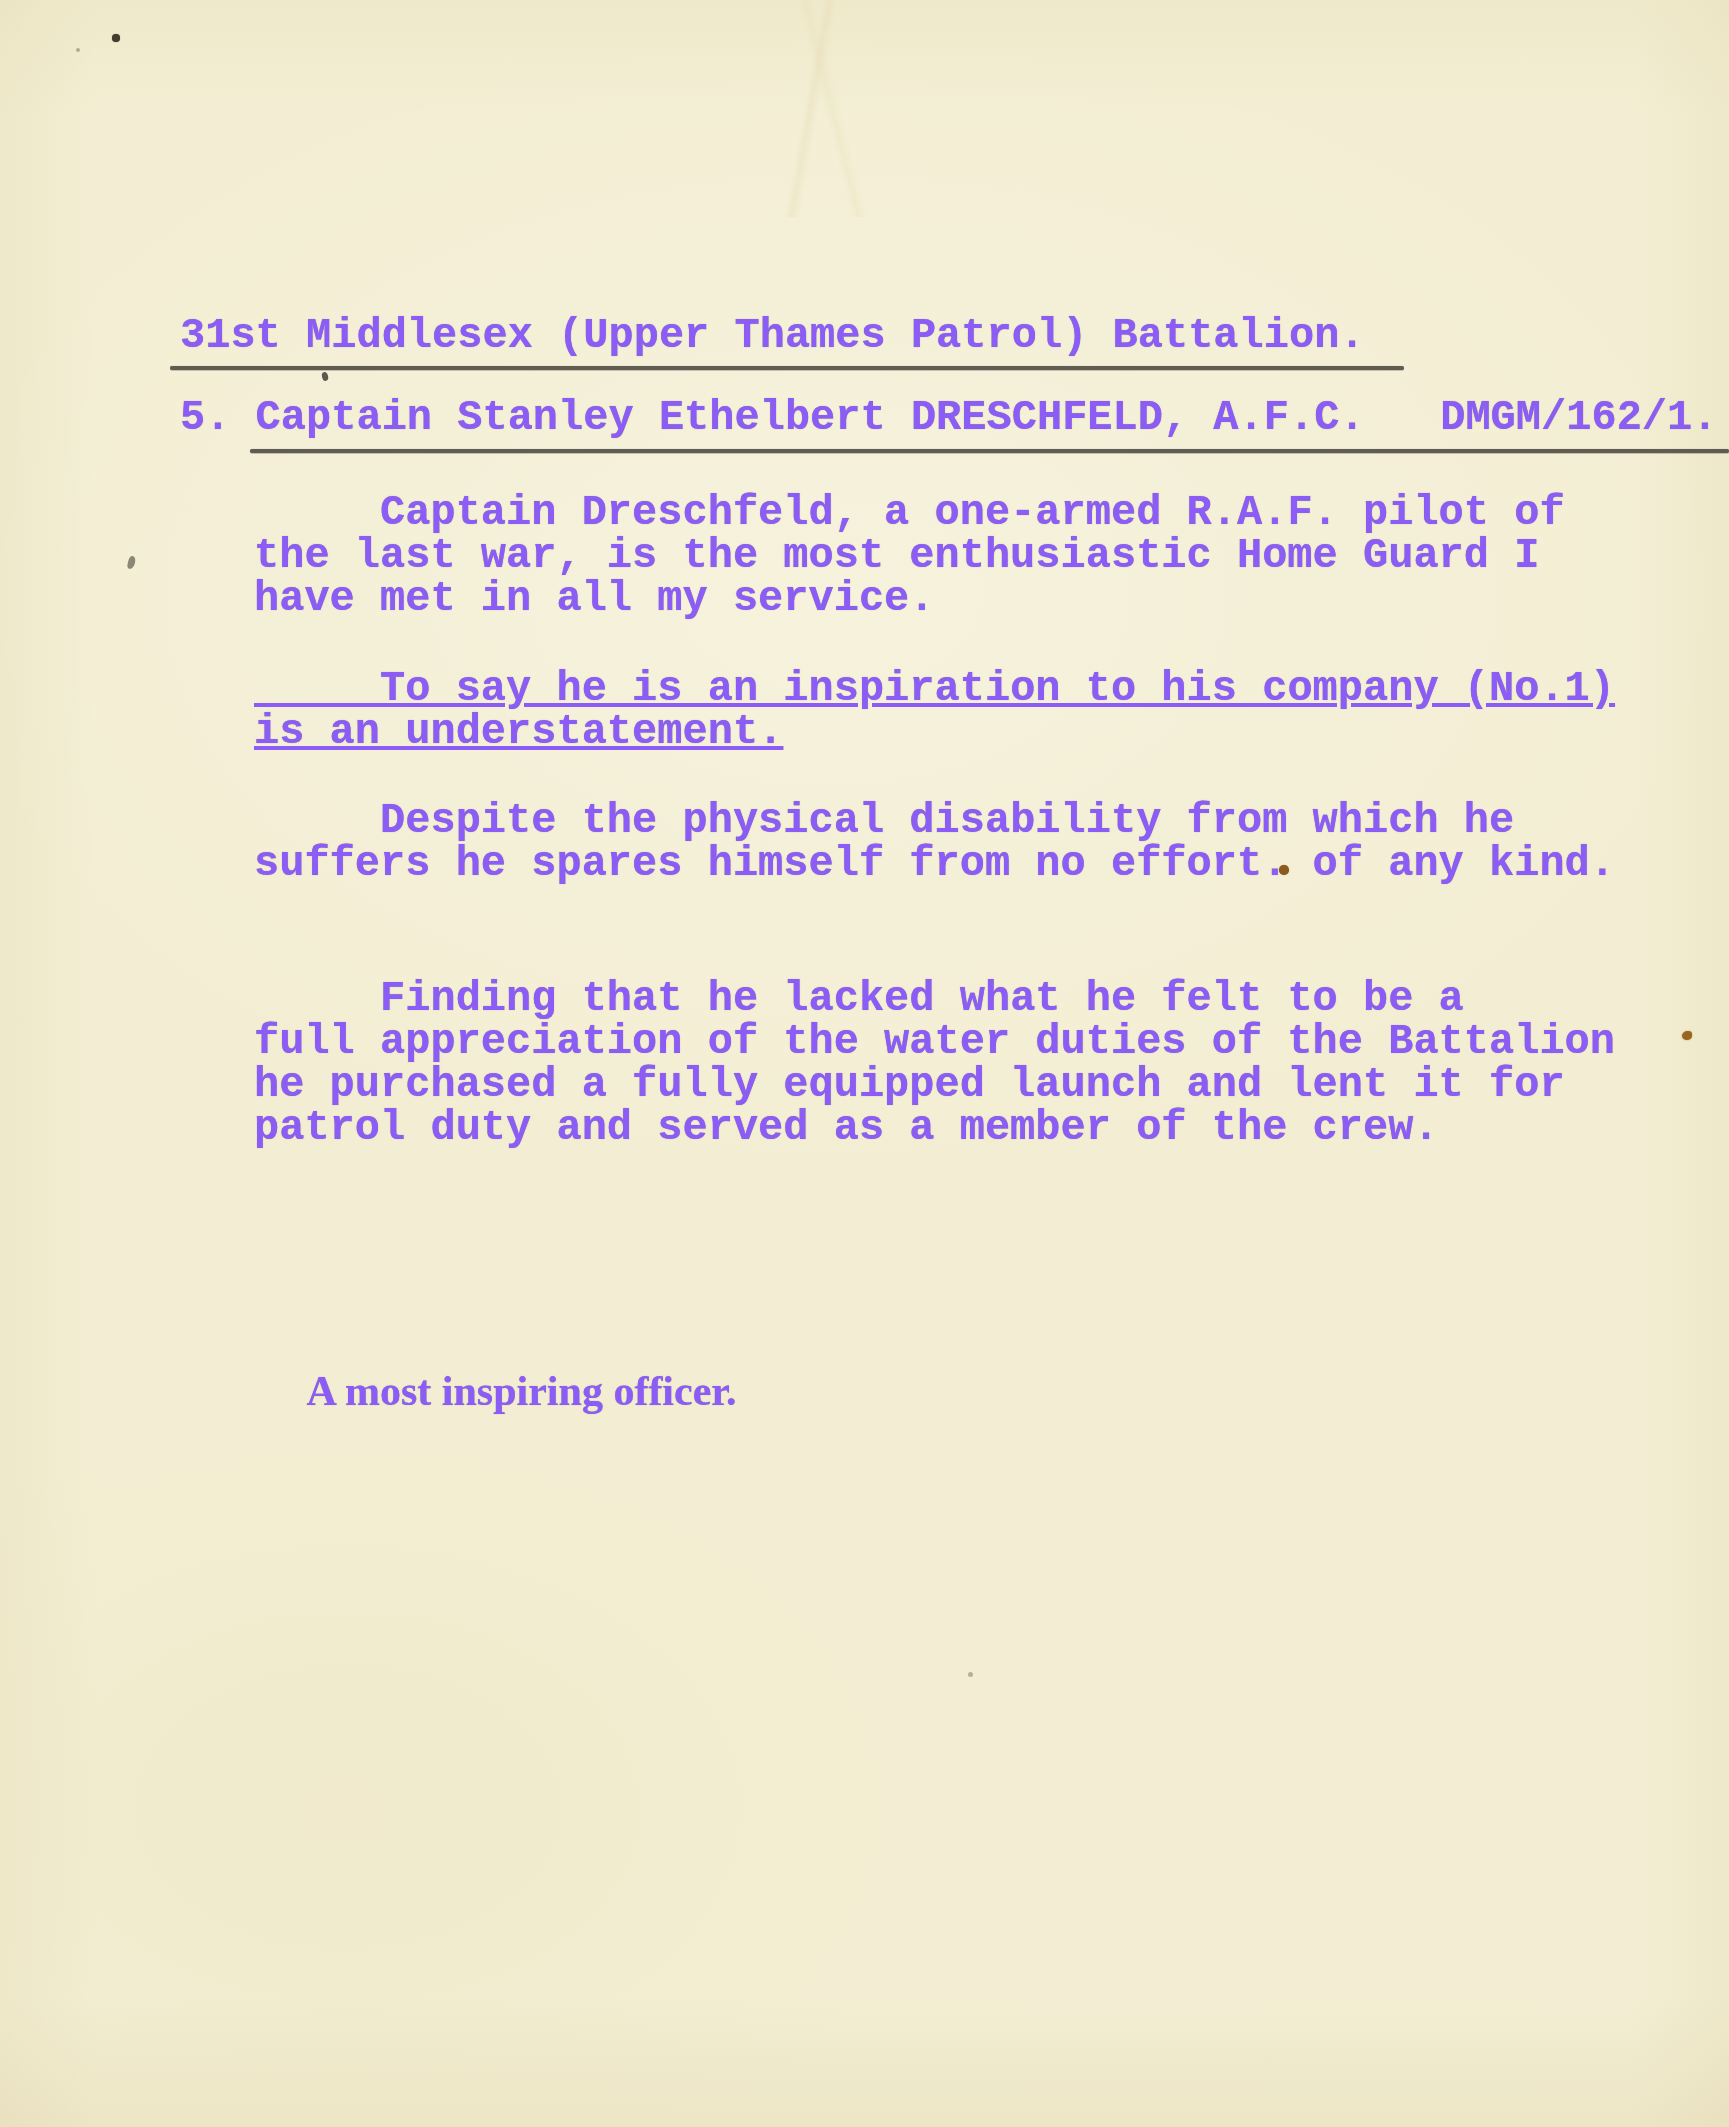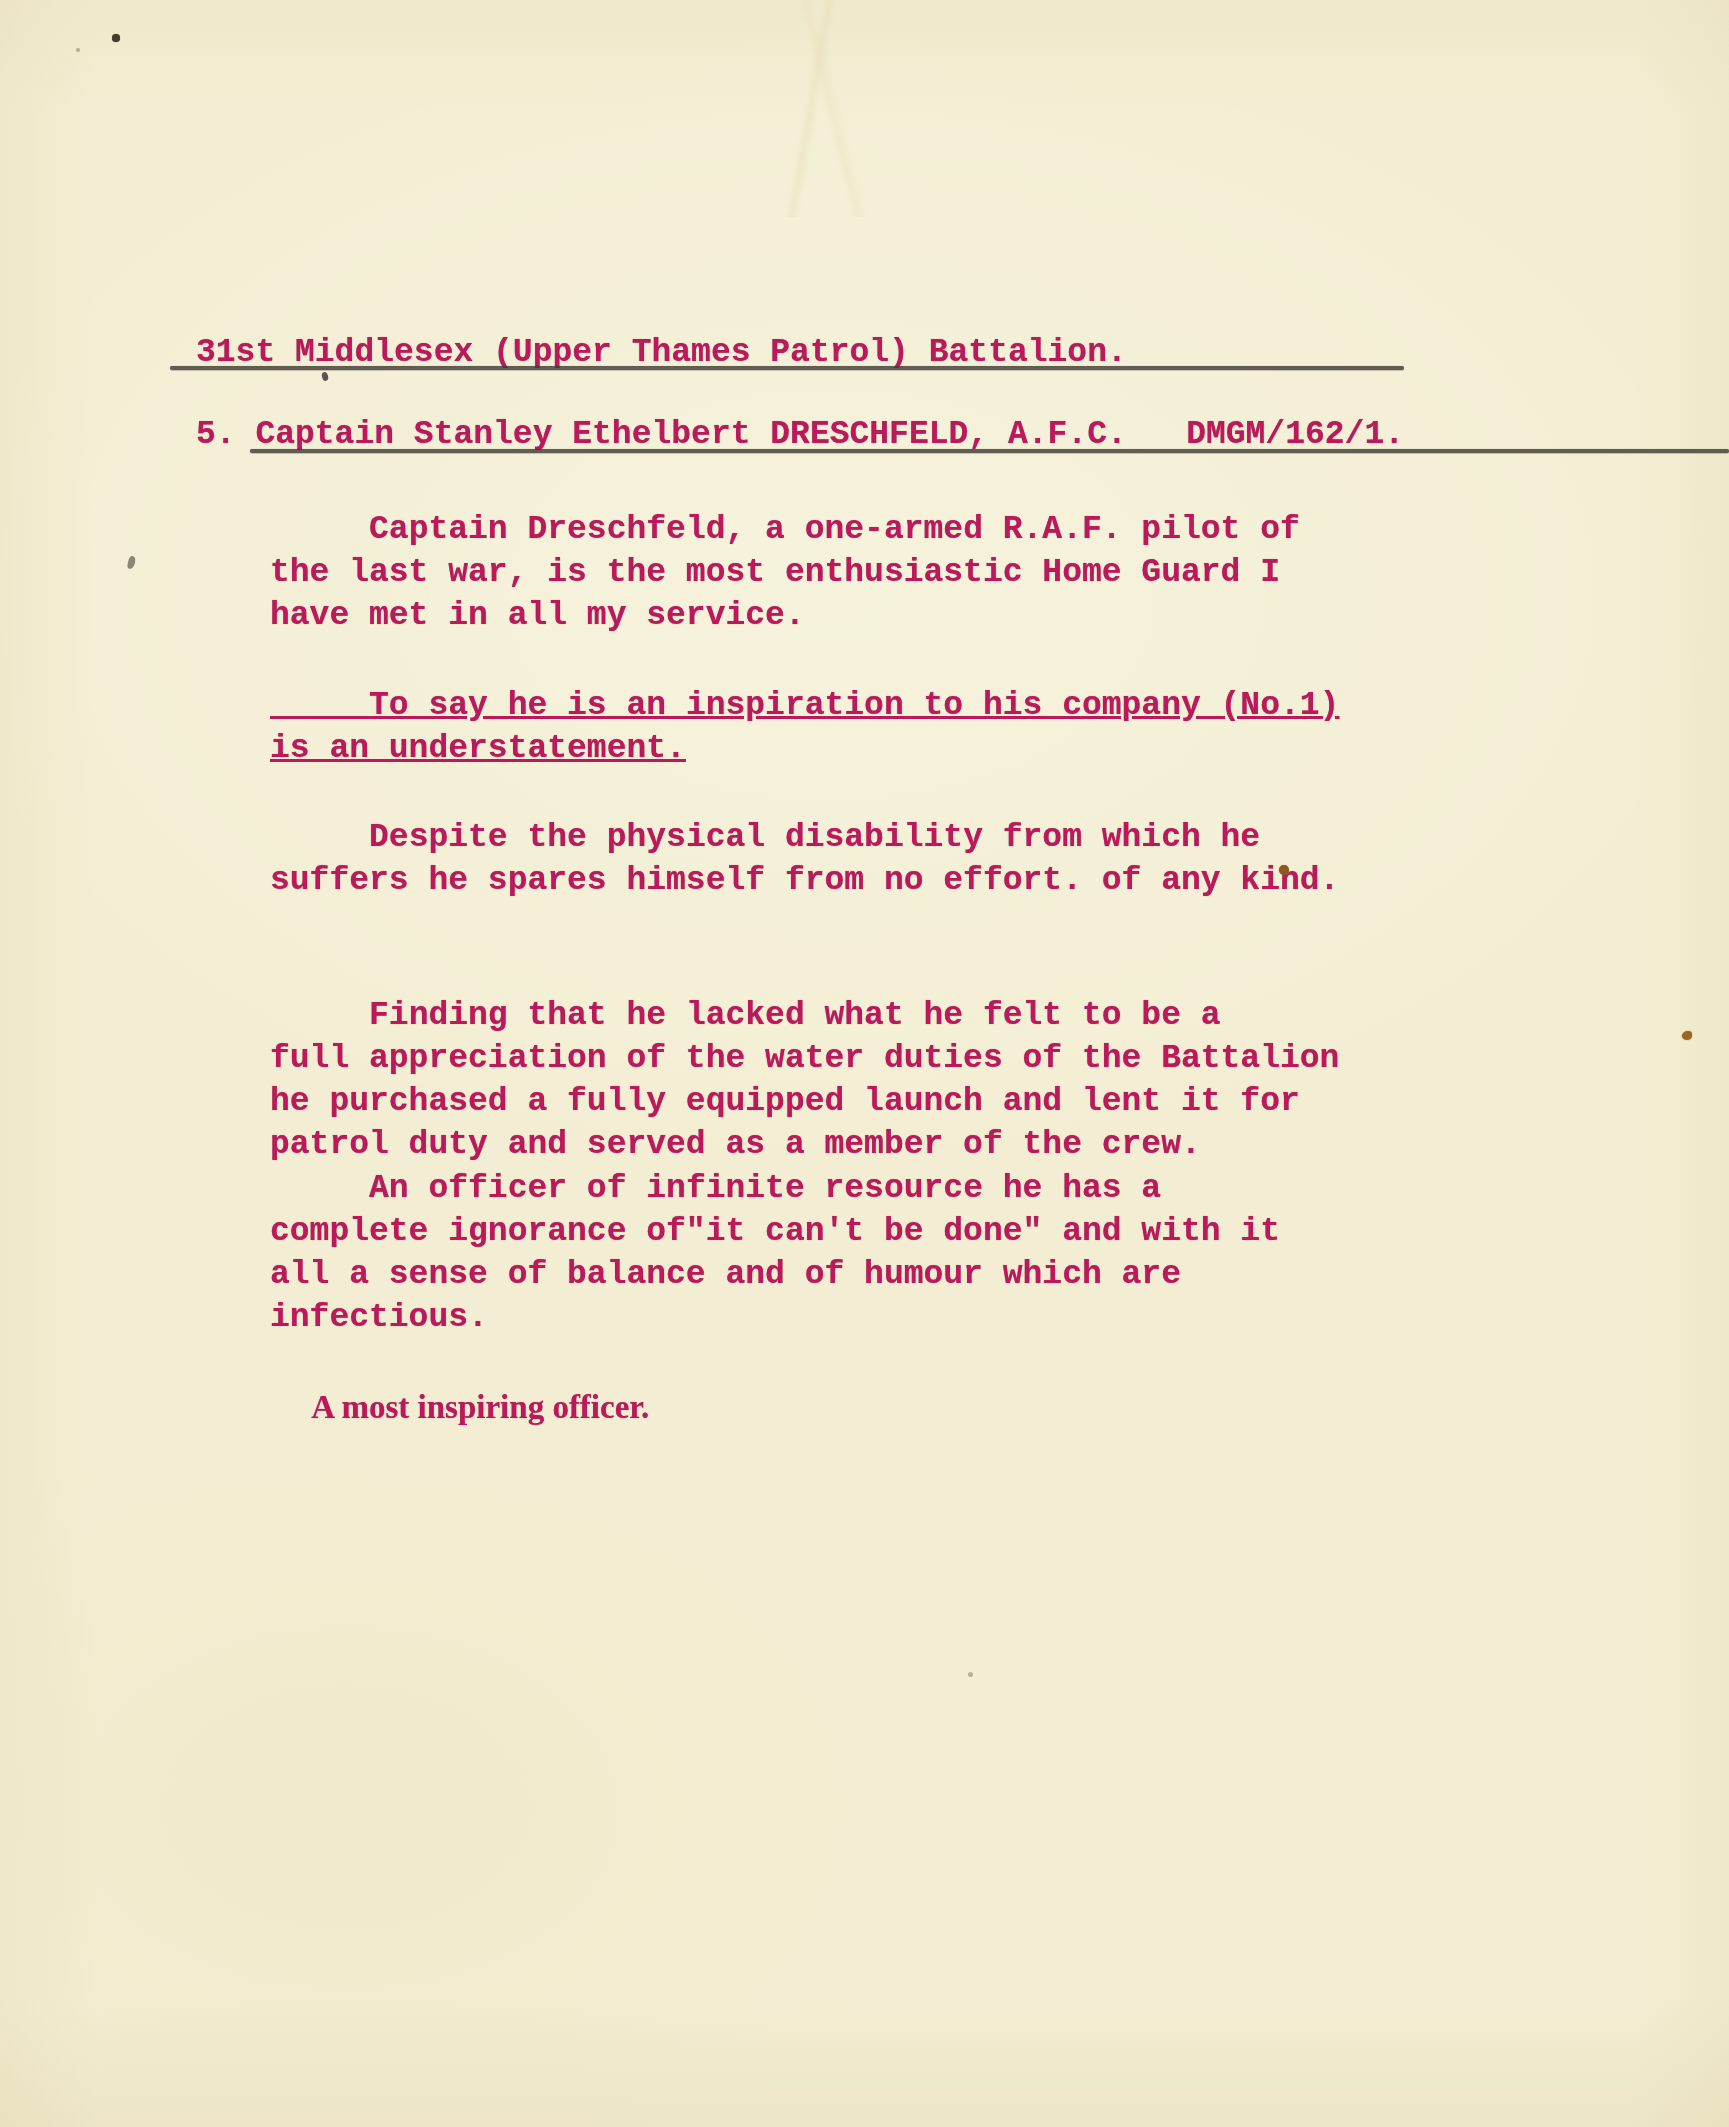--- a/index.html
+++ b/index.html
@@ -23,23 +23,23 @@
   }
   .crease{
     position:absolute;left:721px;top:0;width:183px;height:217px;
     pointer-events:none;opacity:.4;
     background:
       linear-gradient(100deg, transparent 46%, rgba(220,206,158,0.55) 49%, rgba(244,238,211,0) 53%),
       linear-gradient(76deg,  transparent 55%, rgba(224,211,164,0.45) 58%, transparent 62%);
   }
   
   .tw{
-    position:absolute;margin:18px;
-    font-size:33px;line-height:43px;font-weight:700;
-    color:#be185d;
+    position:absolute;margin:2px;
+    font-size:42px;line-height:43px;font-weight:700;
+    color:#8b5cf6;
     white-space:pre-wrap;
     letter-spacing:0;
     text-shadow:0 0 0.9px rgba(64,60,52,0.55);
   }
   .title{left:178px;top:313px;}
   .heading{left:178px;top:395px;}
   .para{left:252px;}
   #p1{top:490px;} #p2{top:666px;text-decoration:underline;} #p3{top:798px;}
   #p4{top:976px;} #p5{top:1149px;} #p6{top:1368px;font-family:Liberation Serif, serif;}
   
@@ -77,24 +77,20 @@
 the last war, is the most enthusiastic Home Guard I
 have met in all my service.</p>
   <p class="tw para" id="p2">     To say he is an inspiration to his company (No.1)
 is an understatement.</p>
   <p class="tw para" id="p3">     Despite the physical disability from which he
 suffers he spares himself from no effort. of any kind.</p>
   <p class="tw para" id="p4">     Finding that he lacked what he felt to be a
 full appreciation of the water duties of the Battalion
 he purchased a fully equipped launch and lent it for
 patrol duty and served as a member of the crew.</p>
-  <p class="tw para" id="p5">     An officer of infinite resource he has a
-complete ignorance of"it can't be done" and with it
-all a sense of balance and of humour which are
-infectious.</p>
   <p class="tw para" id="p6">     A most inspiring officer.</p>
 
   <div class="speck" id="speck-corner"></div>
   <div class="speck" id="speck-corner2"></div>
   <div class="speck" id="margin-mark"></div>
   <div class="speck" id="title-dot"></div>
   <div class="speck" id="stain-effort"></div>
   <div class="speck" id="stain-right"></div>
   <div class="speck" id="speck-bottom"></div>
 </div>

